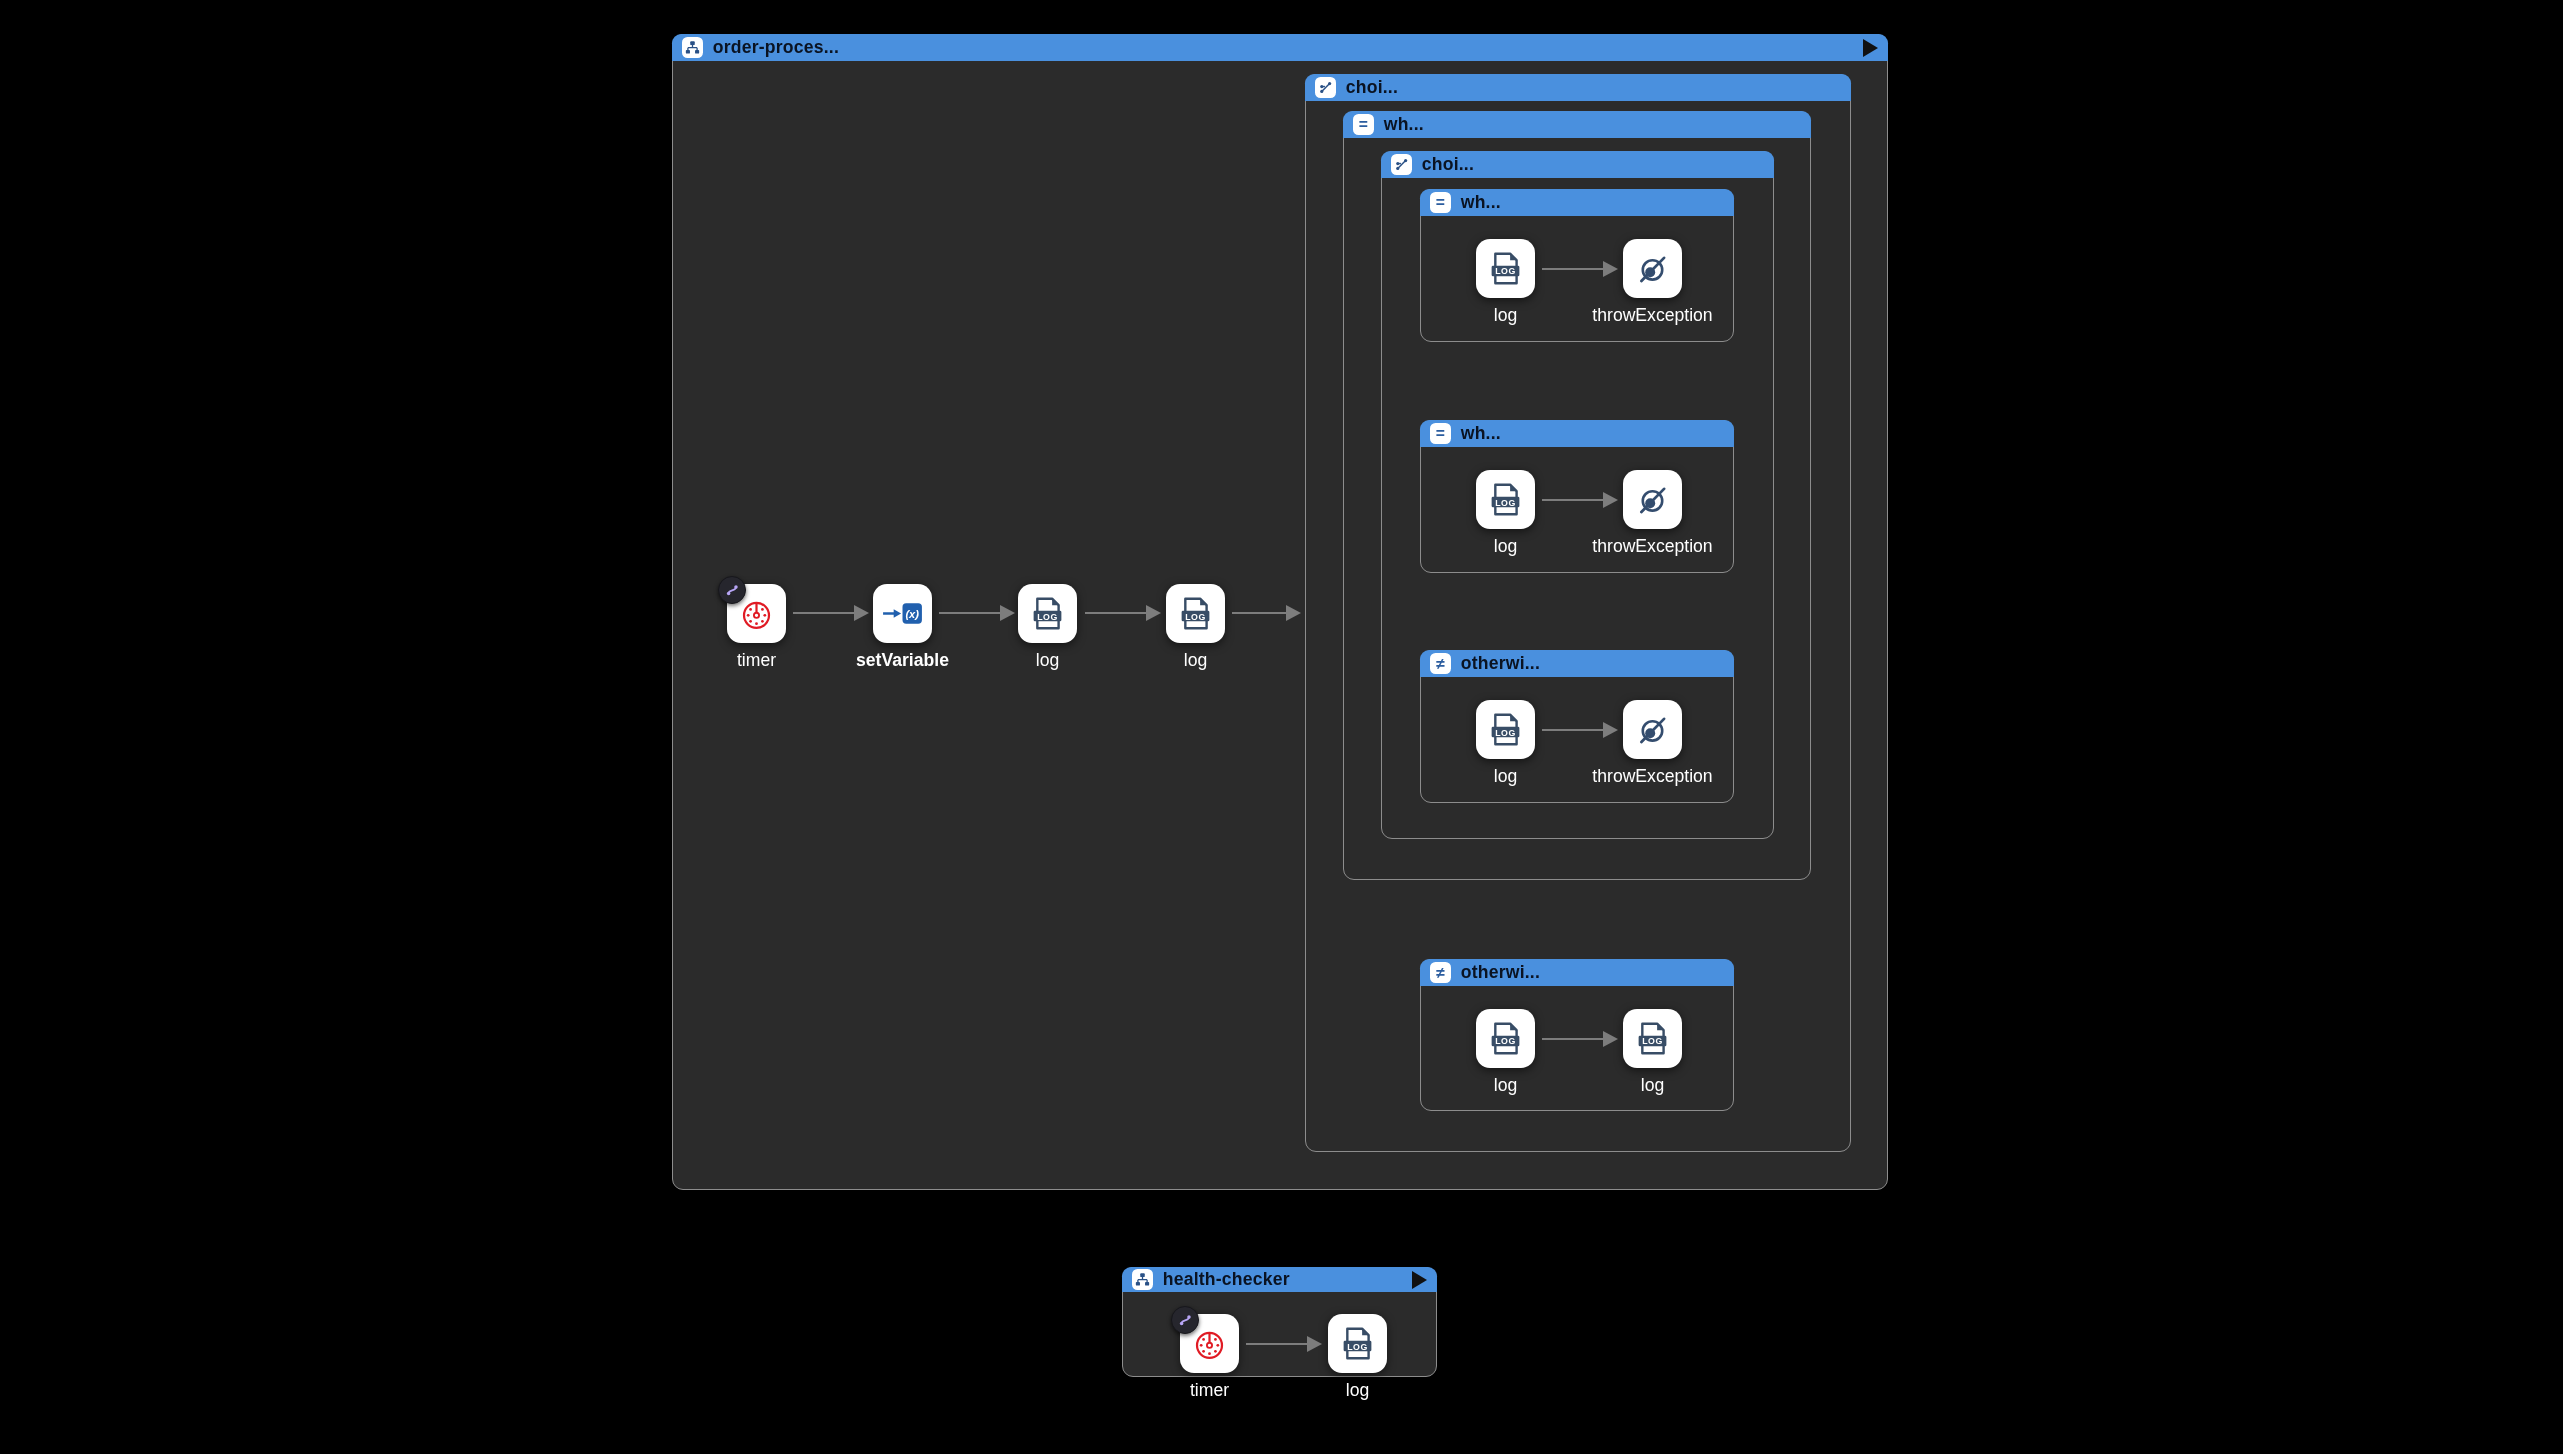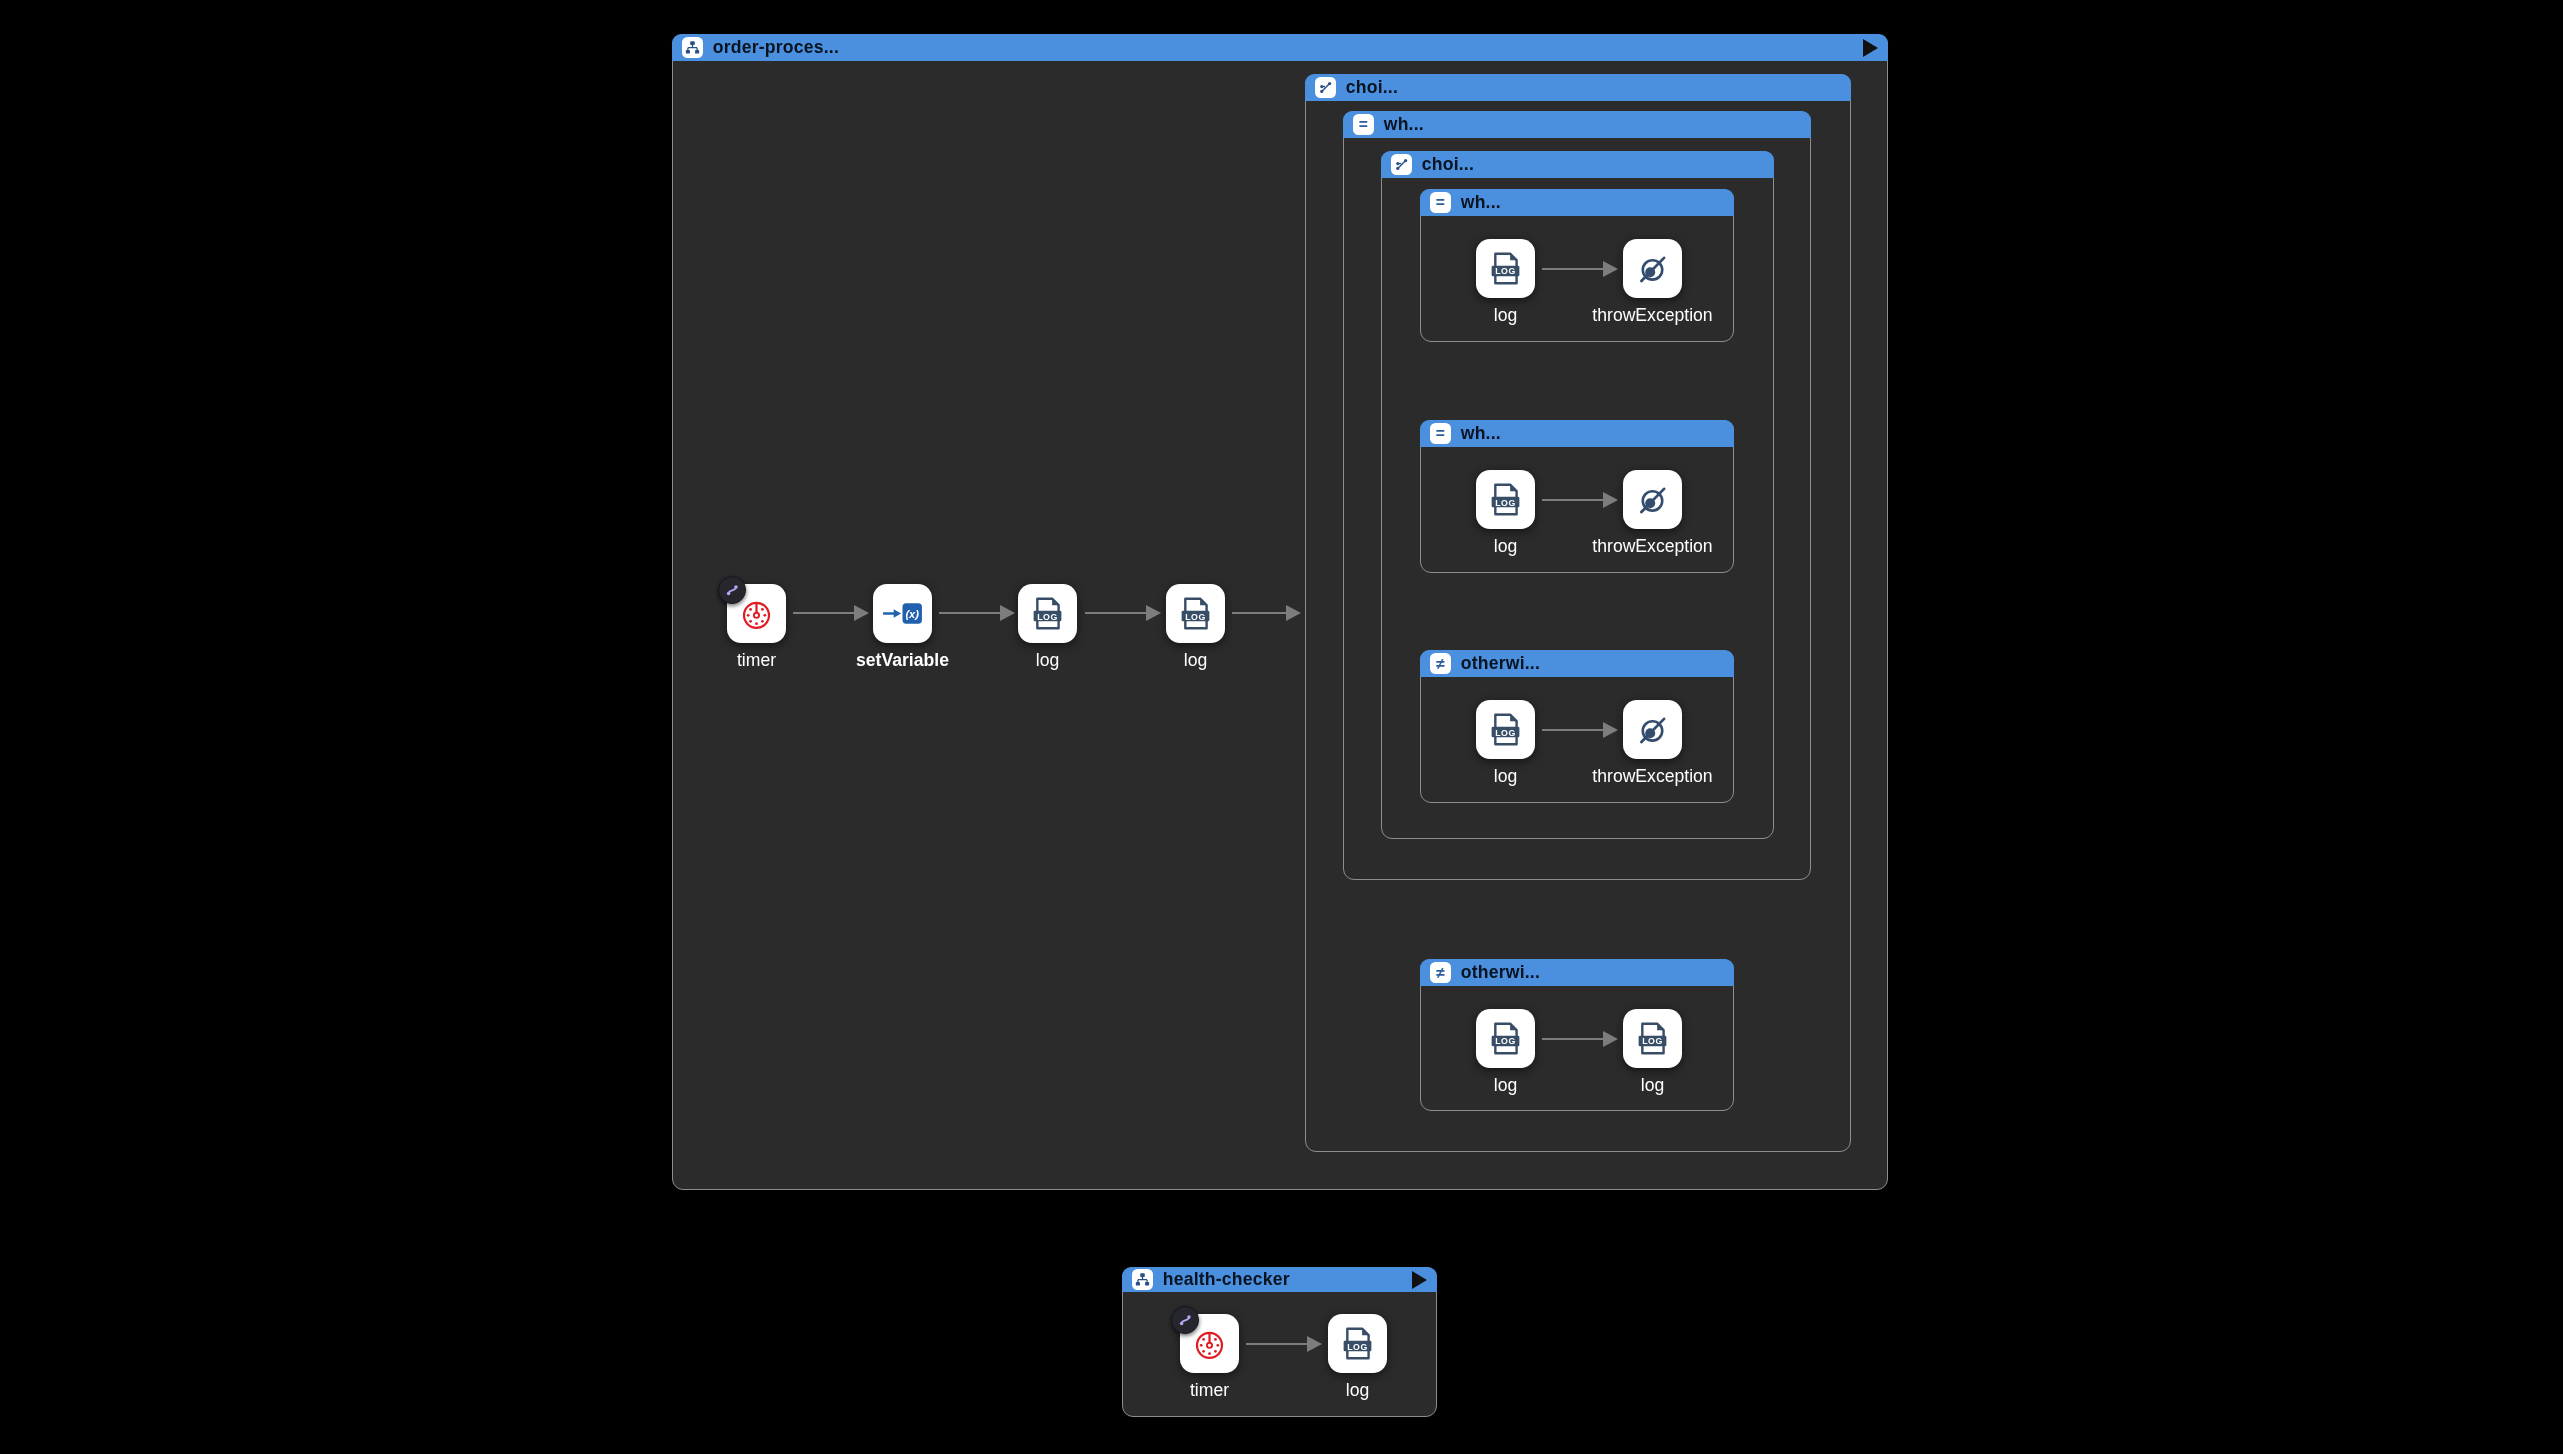--- a/index.html
+++ b/index.html
@@ -194,21 +194,21 @@
   </div>
 </div>
 
 <div class="container" style="left:1420px; top:959px; width:314px; height:152px;">
   <div class="hdr">
     <span class="hdr-badge">≠</span>
     <span class="hdr-title">otherwi...</span>
   </div>
 </div>
 
-<div class="container" style="left:1122px; top:1267px; width:315px; height:150px;">
+<div class="container" style="left:1122px; top:1267px; width:315px; height:110px;">
   <div class="hdr" style="height:25px;">
     <span class="hdr-badge">
         <svg width="15" height="15" viewBox="0 0 16 16">
           <use href="#i-sitemap"></use>
         </svg>
       </span>
     <span class="hdr-title">health-checker</span>
     <span class="play"></span>
   </div>
 </div>

